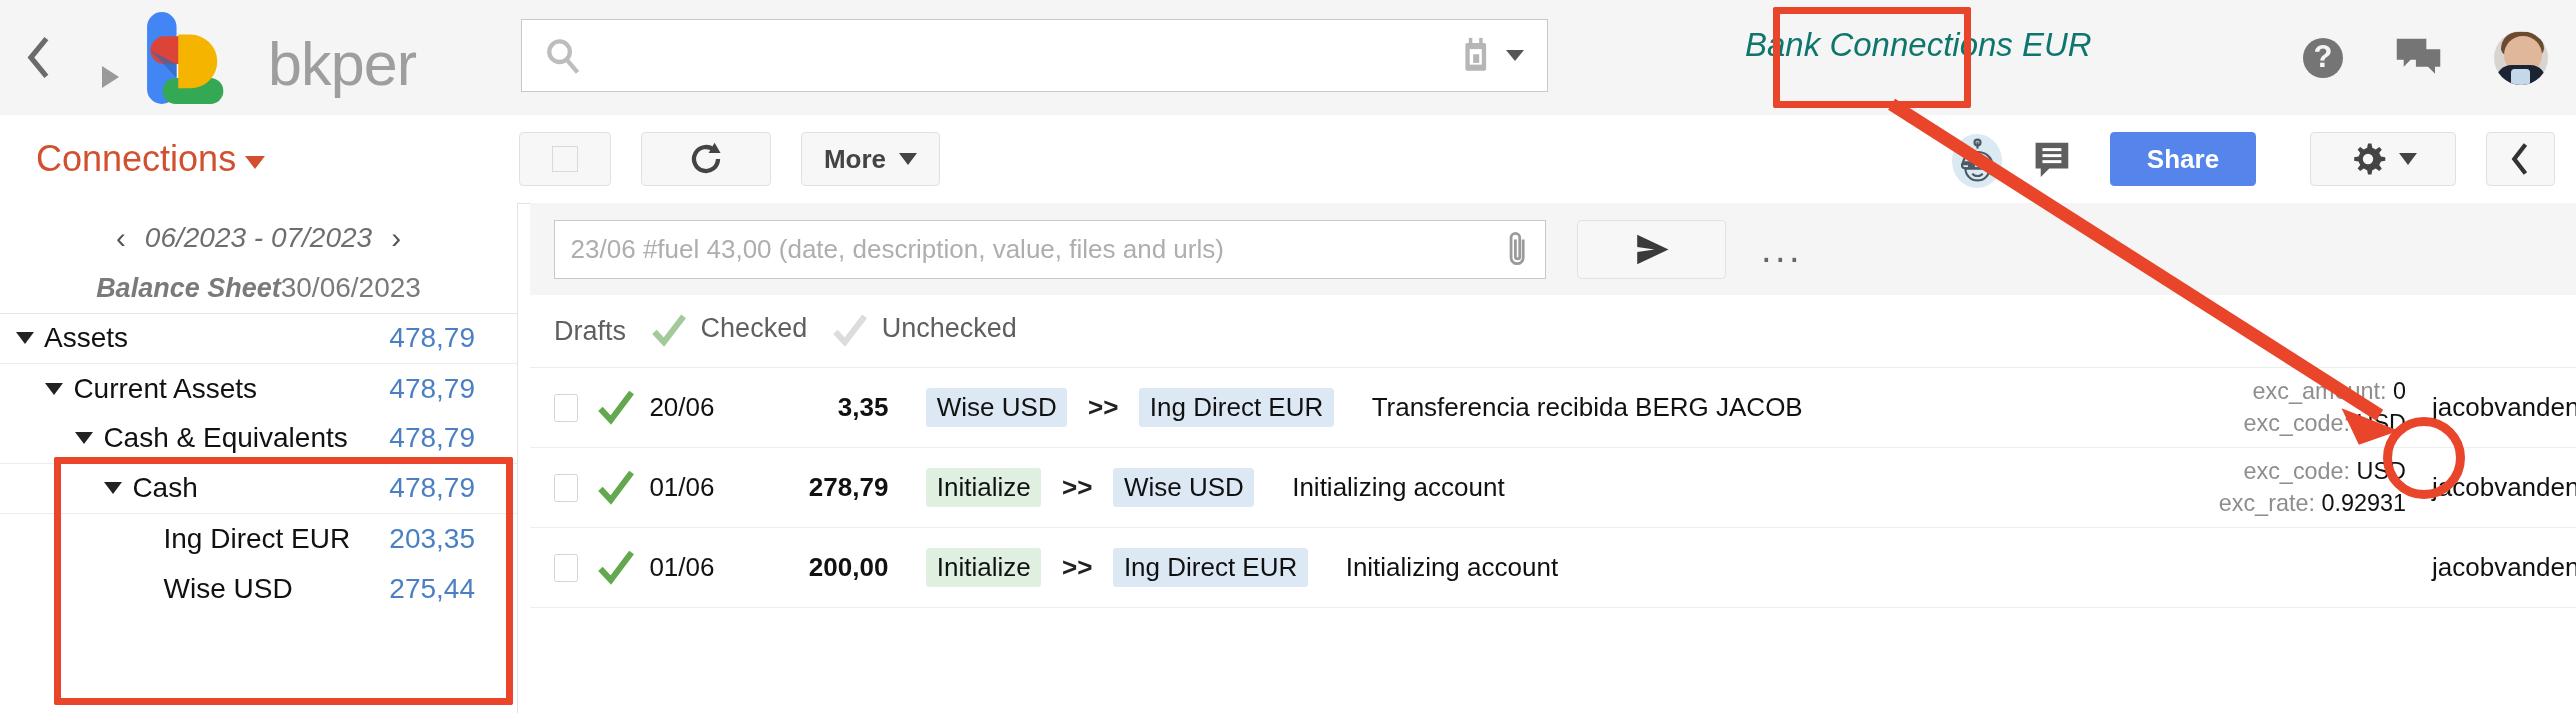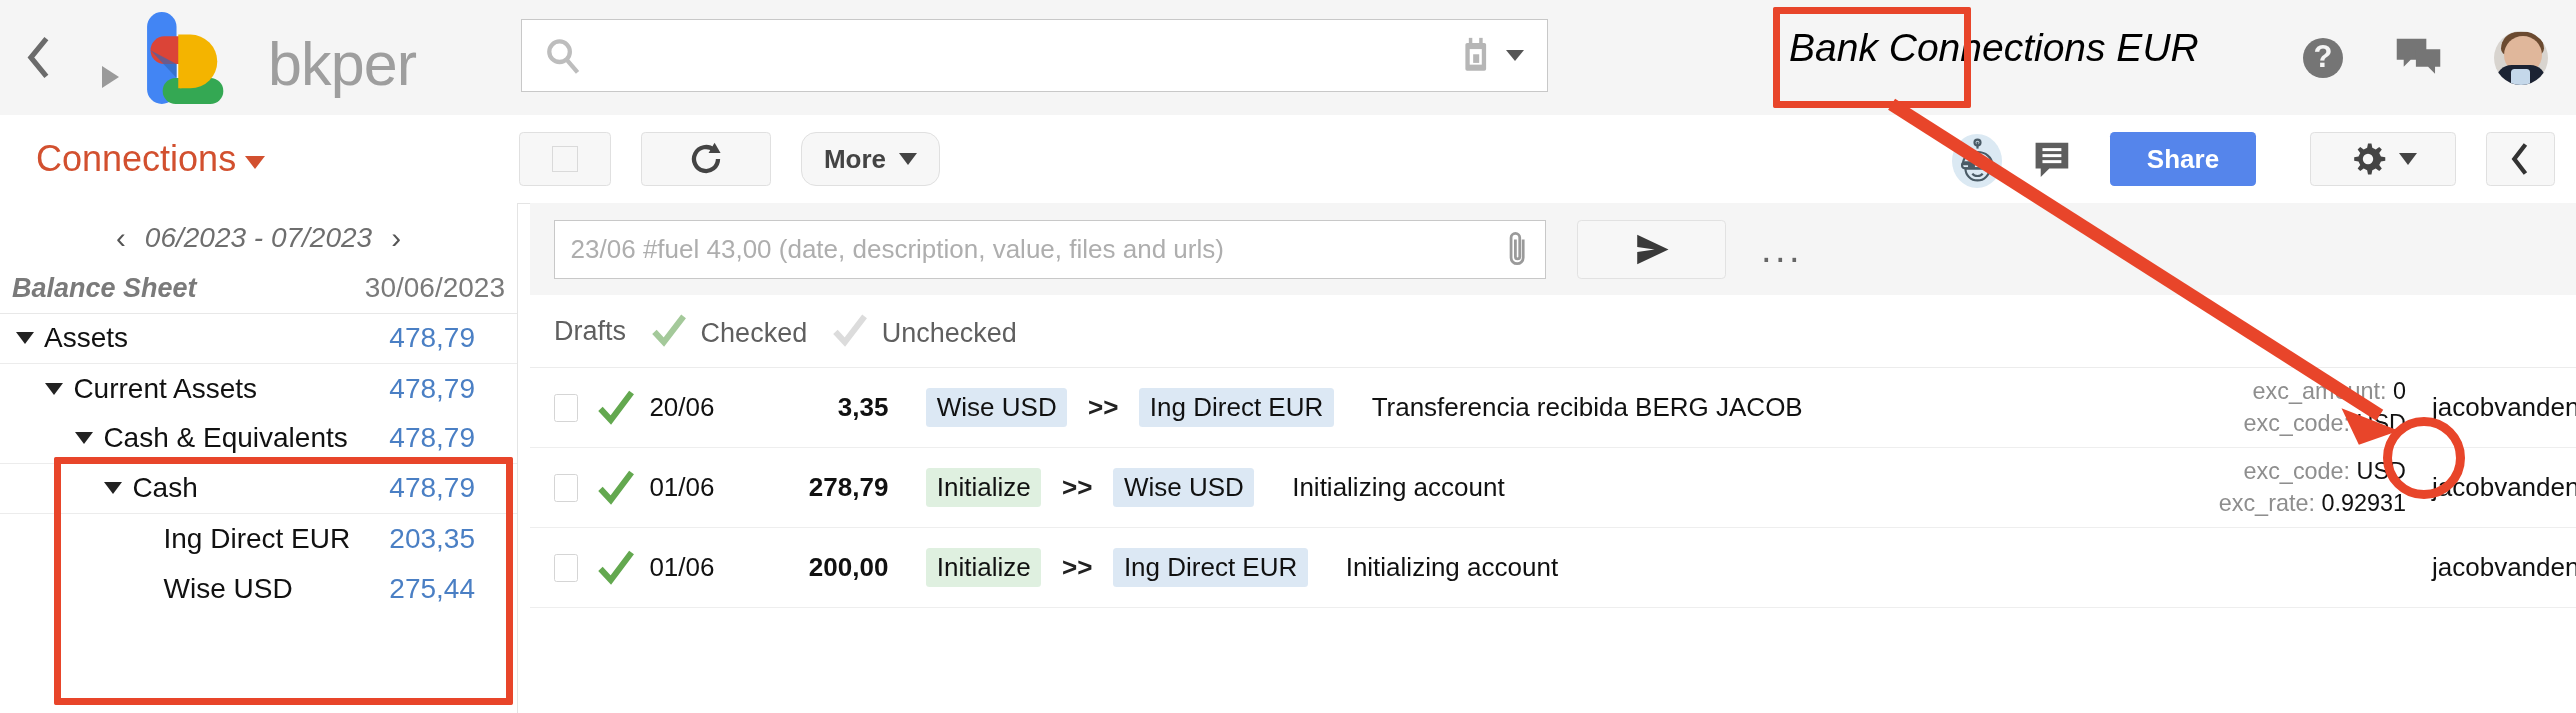--- a/index.html
+++ b/index.html
@@ -42,22 +42,22 @@
     font-family: "Liberation Sans", sans-serif; color: #444; margin-left: 15.6px; background: transparent;
   }
   .search-input::placeholder { color: #b5b5b5; }
   .cal-icon { color: #b6b6b6; display: flex; margin-right: 7px; }
   .cal-caret {
     width: 0; height: 0; border-left: 9.6px solid transparent; border-right: 9.6px solid transparent;
     border-top: 11.3px solid #555; margin-right: 22.6px; margin-left: 8.7px;
   }
 
   .book-title {
-    position: absolute; left: 1789px; top: 26px;
-    font-size: 39px; font-style: italic; color: #000000;
+    position: absolute; left: 1745px; top: 26px;
+    font-size: 33px; font-style: italic; color: #0f766e;
     white-space: nowrap;
   }
   .topbar-icons {
     position: absolute; right: 28px; top: 0; height: 115px;
     display: flex; align-items: center; gap: 52px;
   }
   .help-icon-circle {
     width: 40px; height: 40px; border-radius: 50%; background: #757575;
     color: #f5f5f5; font-size: 31px; font-weight: bold; text-align: center;
     line-height: 38px; font-family: "Liberation Sans", sans-serif;
@@ -97,21 +97,21 @@
     border-top: 13px solid #d2502f; margin-top: 8.7px;
   }
   .btn {
     background: #f7f7f7; border: 1.7px solid #e0e0e0; border-radius: 4.3px;
     height: 54px; display: flex; align-items: center; justify-content: center;
     cursor: pointer; font-size: 26px; font-weight: bold; color: #444;
   }
   .tb-checkbox { position: absolute; left: 519px; top: 17.4px; width: 92px; }
   .tb-cb-inner { width: 26px; height: 26px; border: 1.7px solid #dadada; }
   .tb-refresh { position: absolute; left: 641px; top: 17.4px; width: 130px; }
-  .tb-more { position: absolute; left: 801px; top: 17.4px; width: 139px; gap: 13px; border-radius: 15px; }
+  .tb-more { position: absolute; left: 801px; top: 17.4px; width: 139px; gap: 13px; }
   .more-caret {
     width: 0; height: 0; border-left: 9.6px solid transparent; border-right: 9.6px solid transparent;
     border-top: 12px solid #444;
   }
   .bot-badge {
     position: absolute; left: 1952px; top: 19px;
     width: 50px; height: 54px; display: flex; align-items: center; justify-content: center;
     background: #dbe9f3; border-radius: 50%;
   }
   .note-icon { position: absolute; left: 2032px; top: 26px; }
@@ -132,21 +132,21 @@
   .sidebar {
     position: absolute; left: 0; top: 203px; width: 518px; height: 511px;
     background: #fff; border-right: 1.7px solid #e4e4e4;
   }
   .date-nav {
     display: flex; align-items: center; justify-content: center; gap: 19px;
     height: 69px; font-size: 28px; font-style: italic; color: #6e6e6e;
   }
   .date-nav .chev { font-style: normal; font-size: 29.5px; color: #555; cursor: pointer; }
   .bs-header {
-    display: flex; align-items: baseline; justify-content: space-between;
+    display: flex; align-items: baseline; justify-content: center;
     padding: 0 12px 8.7px 12px; border-bottom: 1.7px solid #e8e8e8;
   }
   .bs-title { font-size: 27px; font-style: italic; font-weight: bold; color: #7a7a7a; }
   .bs-date { font-size: 28px; color: #7a7a7a; }
   .tree-row {
     display: flex; align-items: center; height: 50px;
     border-bottom: 0.9px solid #ececec; padding-right: 42px; cursor: pointer;
   }
   .tree-row.no-rule { border-bottom: none; }
   .tw-caret {
@@ -175,21 +175,21 @@
     width: 149px; height: 59px; margin-left: 31px; background: #f7f7f7;
     border: 1.7px solid #e2e2e2; border-radius: 4.3px; display: flex;
     align-items: center; justify-content: center; cursor: pointer;
   }
   .dots-btn { margin-left: 35px; font-size: 38px; color: #666; letter-spacing: 3.5px; cursor: pointer; line-height: 0.6; }
 
   .filters {
     height: 73px; display: flex; align-items: center; gap: 22.6px; padding-left: 24px;
     border-bottom: 1.7px solid #ececec;
   }
-  .filter-item { display: flex; align-items: flex-end; gap: 12px; cursor: pointer; }
+  .filter-item { display: flex; align-items: flex-start; gap: 12px; cursor: pointer; }
   .filter-label { font-size: 27px; color: #5f5f5f; }
 
   .txrow {
     display: flex; align-items: center; height: 80px;
     border-bottom: 1.7px solid #eeeeee; padding-left: 24px; position: relative;
   }
   .cb {
     width: 24px; height: 28px; border: 1.7px solid #d5d5d5; border-radius: 2.6px;
     flex: none; cursor: pointer;
   }

